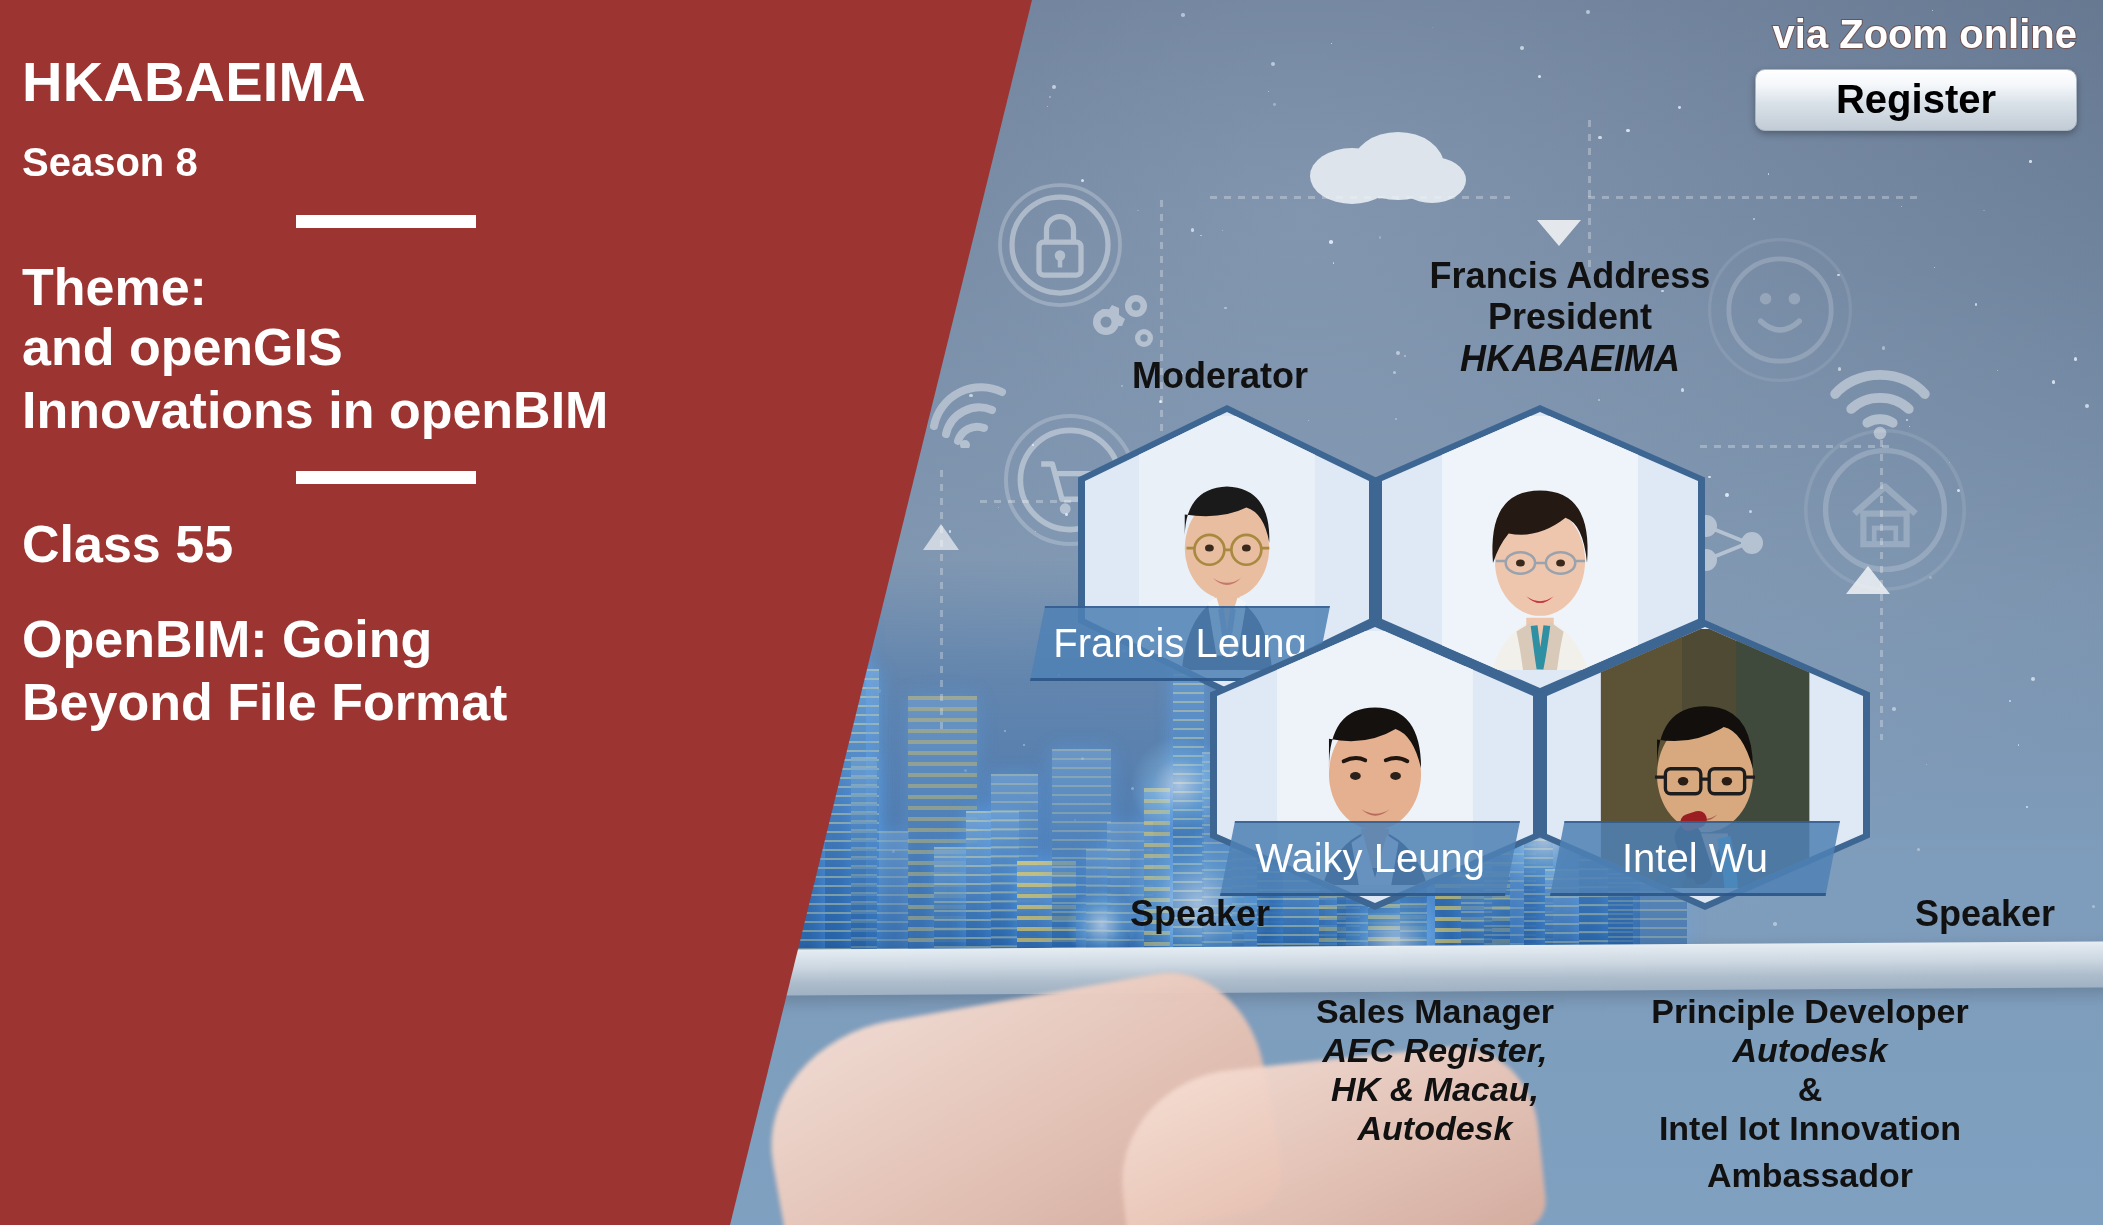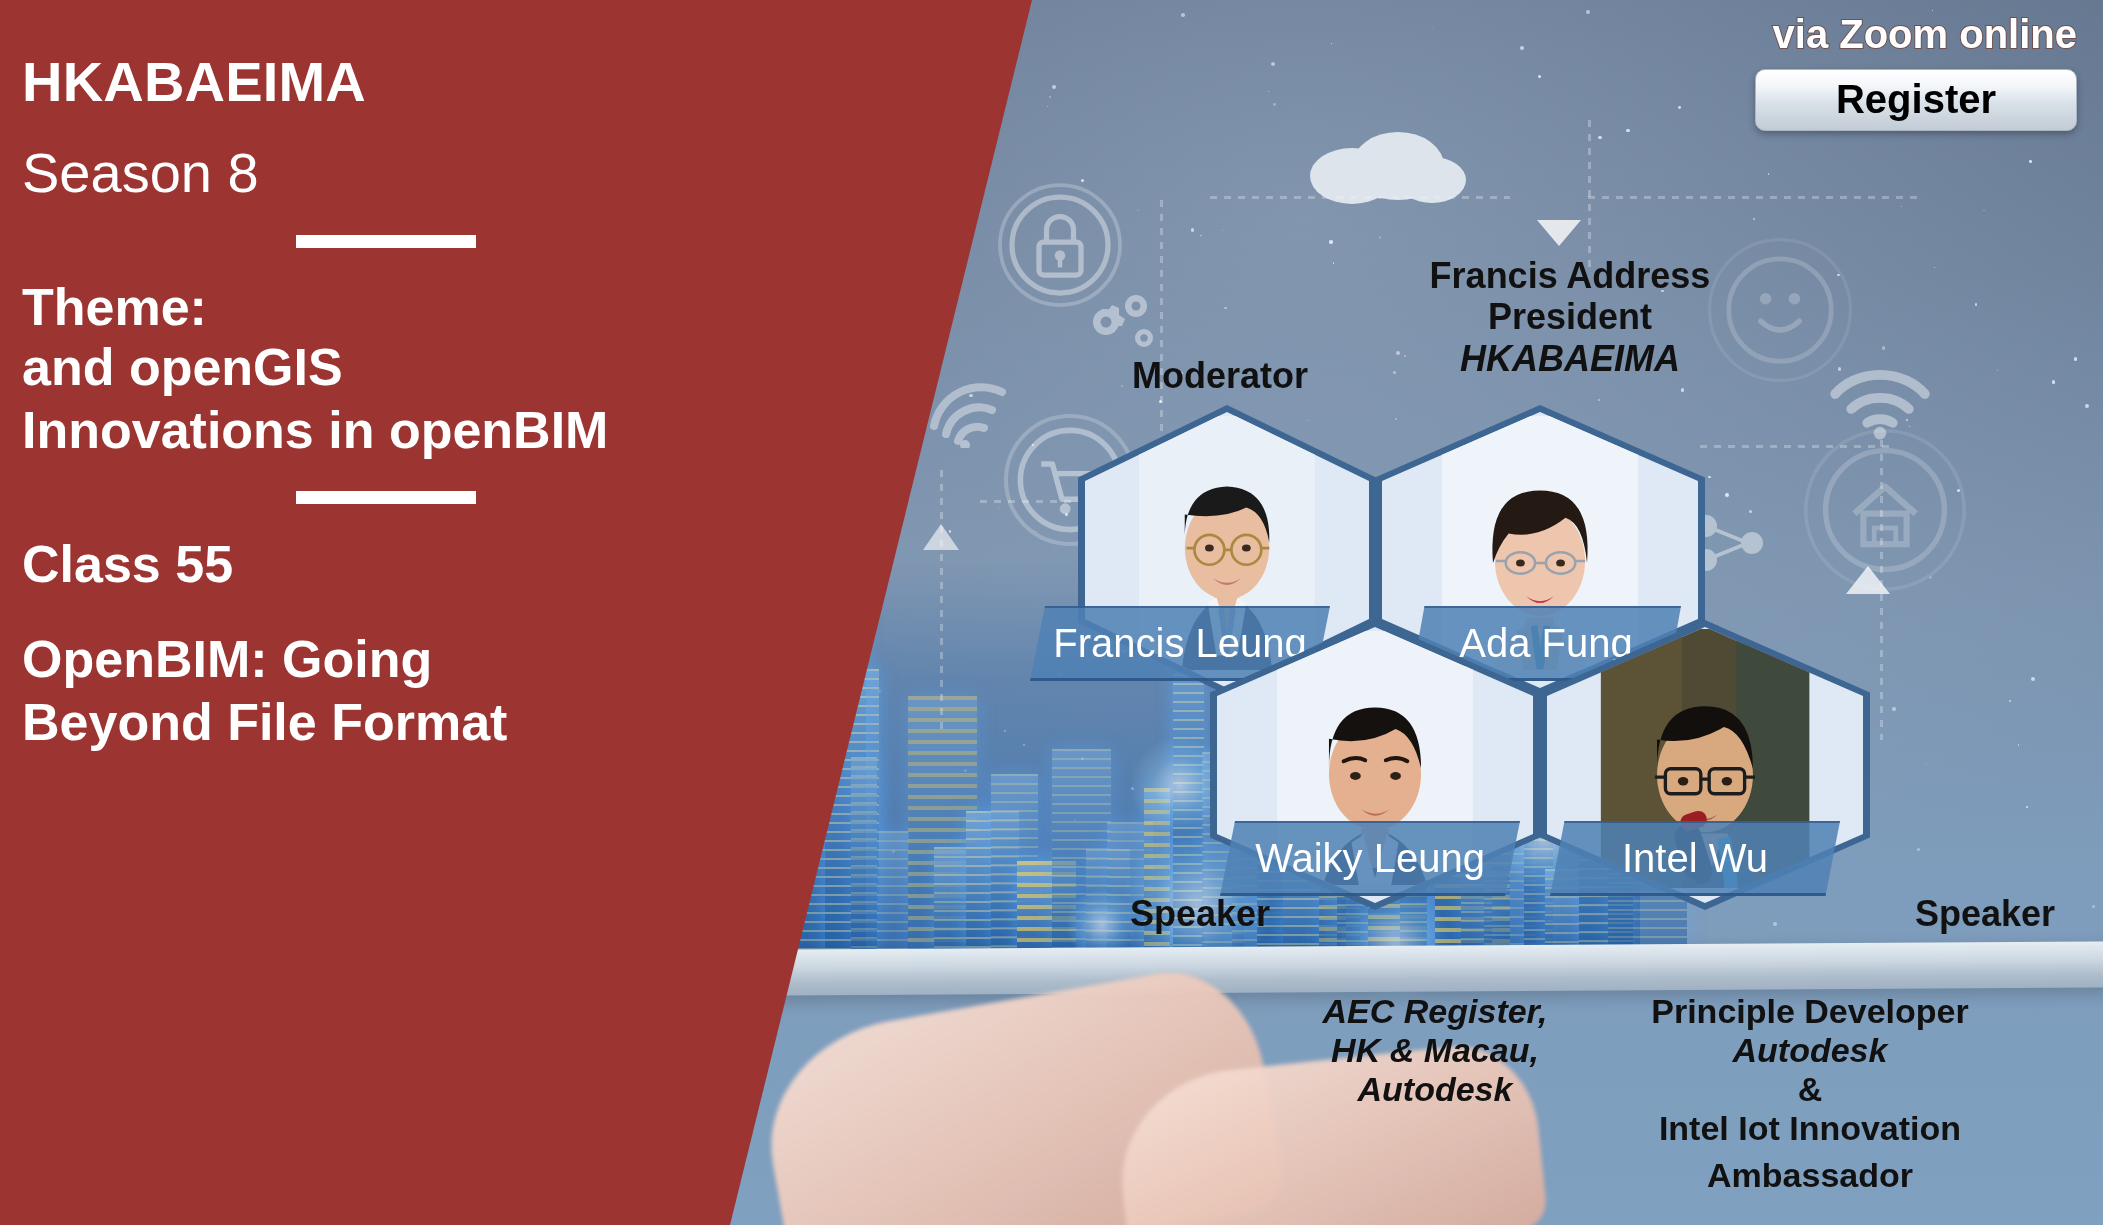--- a/index.html
+++ b/index.html
@@ -100,21 +100,21 @@
     clip-path:polygon(0 0, 1032px 0, 730px 1225px, 0 1225px);
     z-index:5;
   }
   .red-text {
     position:absolute; left:22px; top:52px; width:900px;
     color:#ffffff;
     z-index:6;
   }
   .line-1 { font-size:56px; font-weight:bold; line-height:1.07; letter-spacing:.2px; }
   .line-2 { font-size:56px; font-weight:bold; line-height:1.07; }
-  .season { font-size:56px; font-weight:normal; margin-top:28px; }
+  .season { font-size:40px; font-weight:bold; margin-top:28px; }
   .rule { width:180px; height:13px; background:#fff; margin:30px 0 30px 274px; }
   .theme-label { font-size:52px; font-weight:bold; line-height:1.12; }
   .theme-body  { font-size:52px; font-weight:bold; line-height:1.2; }
   .class-no { font-size:52px; font-weight:bold; }
   .talk-title { font-size:52px; font-weight:bold; line-height:1.22; margin-top:34px; }
 
   
   .date-block {
     position:absolute; right:26px; top:8px; text-align:right; z-index:8;
   }
@@ -622,20 +622,21 @@
     <div>Francis Address</div>
     <div>President</div>
     <div class="it">HKABAEIMA</div>
   </div>
 
   <div class="cap cap-lg" style="left:1095px; top:893px; width:210px;">Speaker</div>
 
   <div class="cap cap-lg" style="left:1880px; top:893px; width:210px;">Speaker</div>
 
   <div class="cap cap-md" style="left:1270px; top:992px; width:330px;">
+    <div>Sales Manager</div>
     <div class="it">AEC Register,</div>
     <div class="it">HK &amp; Macau,</div>
     <div class="it">Autodesk</div>
   </div>
 
   <div class="cap cap-md" style="left:1610px; top:992px; width:400px;">
     <div>Principle Developer</div>
     <div class="it">Autodesk</div>
     <div>&amp;</div>
     <div>Intel Iot Innovation</div>
@@ -690,21 +691,20 @@
                 <path d="M65 148 h-10"></path>
                 <path d="M136 148 h10"></path>
             </g>
             <ellipse cx="80" cy="150" rx="4.5" ry="3.6" fill="#3a2a1e"></ellipse>
             <ellipse cx="121" cy="150" rx="4.5" ry="3.6" fill="#3a2a1e"></ellipse>
             <path d="M86 184 q14 10 28 0 q-14 14-28 0z" fill="#c6353f"></path>
           </svg>
         </div>
       </div>
     </div>
-    <div class="namebar" style="left:36px; bottom:14px; width:270px;">Ada Fung</div>
   </div>
 
   <div class="hexwrap" style="left:1210px; top:620px; width:330px; height:290px;">
     <div class="hex">
       <div class="hex-in">
         <div class="portrait">
           <svg width="100%" height="100%" viewBox="0 0 200 300" preserveAspectRatio="xMidYMin slice">
             <rect width="200" height="300" fill="#eef3f9"></rect>
             <path d="M40 300 q6-84 60-98 q54 14 60 98 z" fill="#16253c"></path>
             <path d="M86 202 h28 v40 h-28z" fill="#e4b08f"></path>

